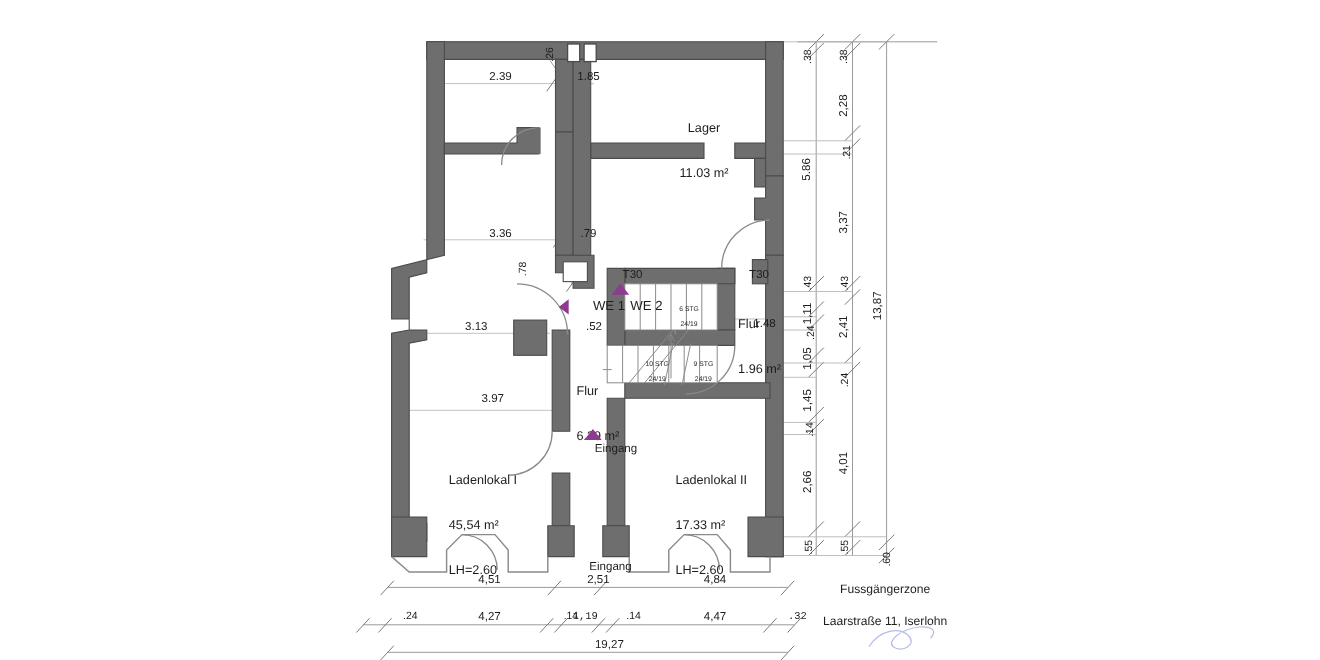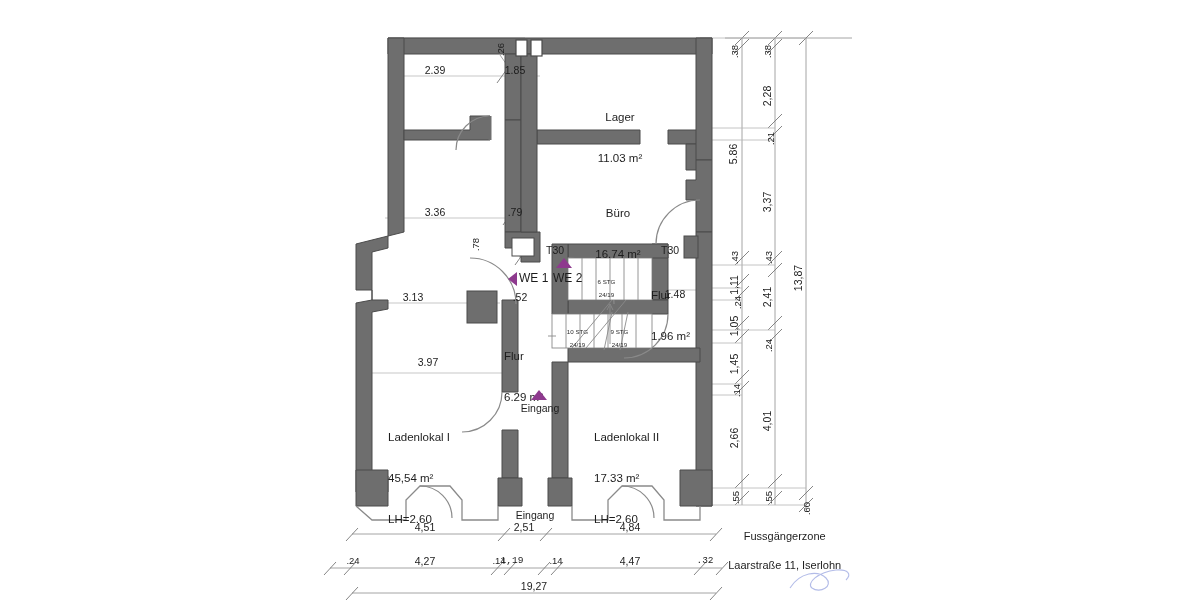--- a/index.html
+++ b/index.html
@@ -7,21 +7,21 @@
   body{
     width:1200px;height:600px;overflow:hidden;
     font-family:"Liberation Sans","DejaVu Sans",sans-serif;
     color:#1a1a1a;
     -webkit-font-smoothing:antialiased;
   }
   #plan-root{position:relative;width:1200px;height:600px;background:#fff;}
   #plan-svg{position:absolute;left:0;top:0;width:1200px;height:600px;}
 
   
-  .lbl{position:absolute;white-space:pre;line-height:1.18;}
+  .lbl{position:absolute;white-space:pre;line-height:1.18;margin-left:20px;}
   .room{font-size:11.5px;text-align:center;color:#1d1d1d;}
   .room .nm{display:block;}
   .room .ar{display:block;}
   .room .lh{display:block;}
   .dim{font-size:10.5px;color:#1c1c1c;text-align:center;}
   .dim-sm{font-size:9.5px;}
   .vdim{position:absolute;font-size:10.5px;color:#1c1c1c;
         transform-origin:50% 50%;white-space:nowrap;}
   .vdim.sm{font-size:9.5px;}
   .tag{font-size:10.5px;color:#1d1d1d;}
@@ -275,24 +275,20 @@
     </g>
 
   </svg>
 
 
   <div class="lbl room" style="left:575px;top:84px;width:90px;">
     <span class="nm">Lager</span>
     <span class="ar">11.03 m²</span>
   </div>
 
-  <div class="lbl room" style="left:573px;top:180px;width:90px;">
-    <span class="nm">Büro</span>
-    <span class="ar">16.74 m²</span>
-  </div>
 
   <div class="lbl room" style="left:651px;top:262px;width:62px;text-align:left;">
     <span class="nm">Flur</span>
     <span class="ar">1.96 m²</span>
   </div>
   <div class="lbl dim" style="left:655px;top:288px;width:40px;">1.48</div>
 
   <div class="lbl room" style="left:504px;top:323px;width:62px;text-align:left;">
     <span class="nm">Flur</span>
     <span class="ar">6.29 m²</span>

